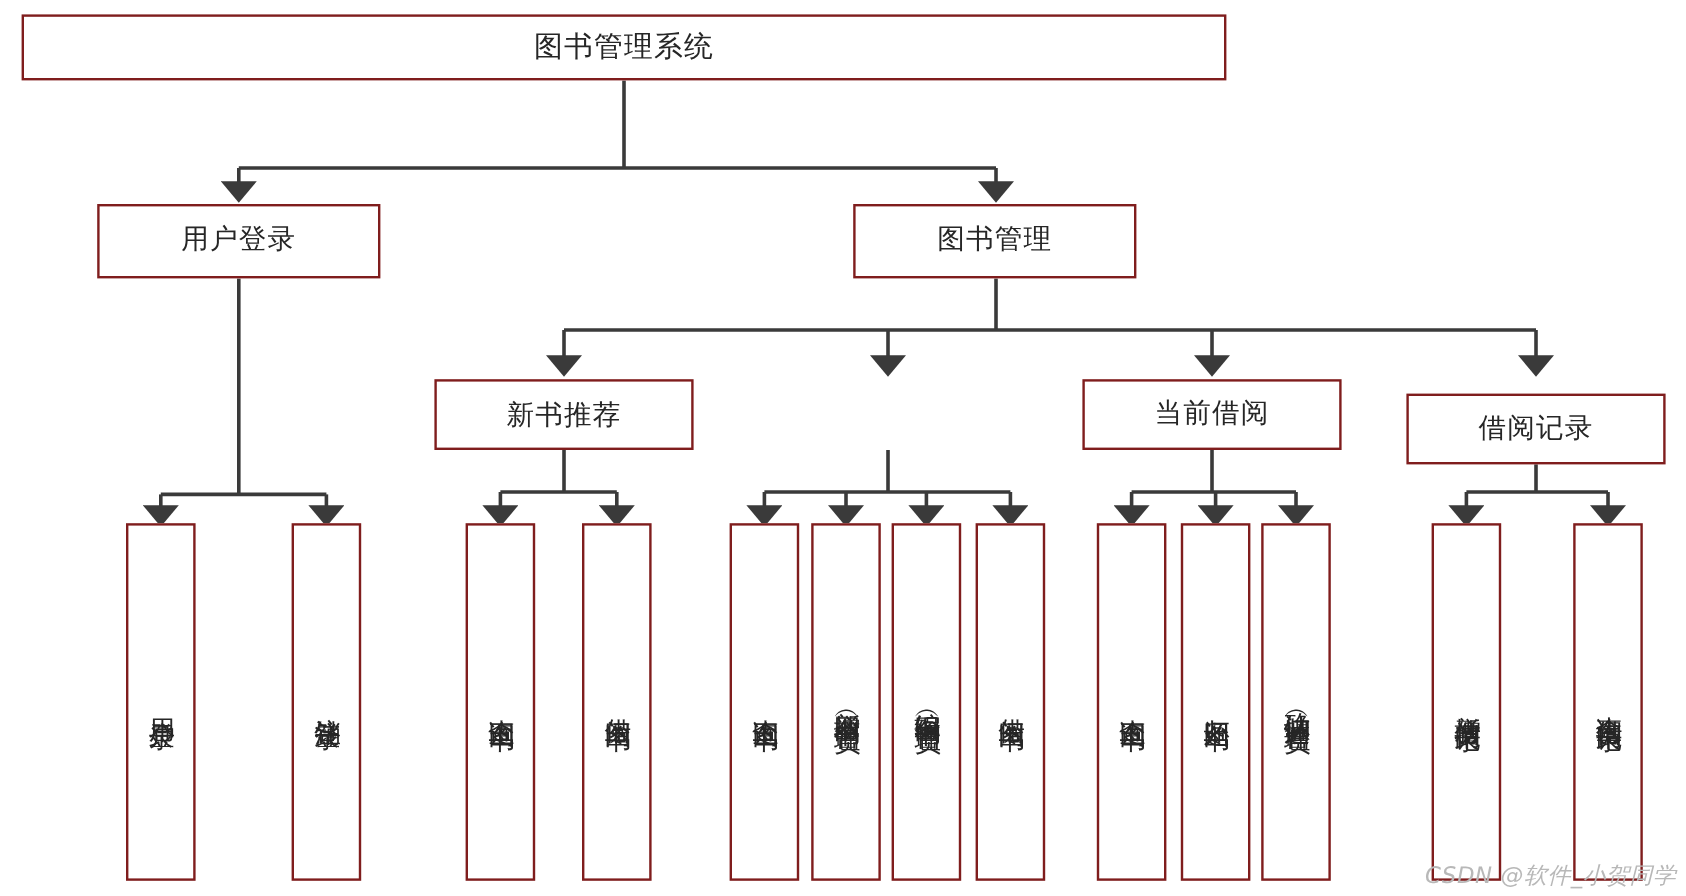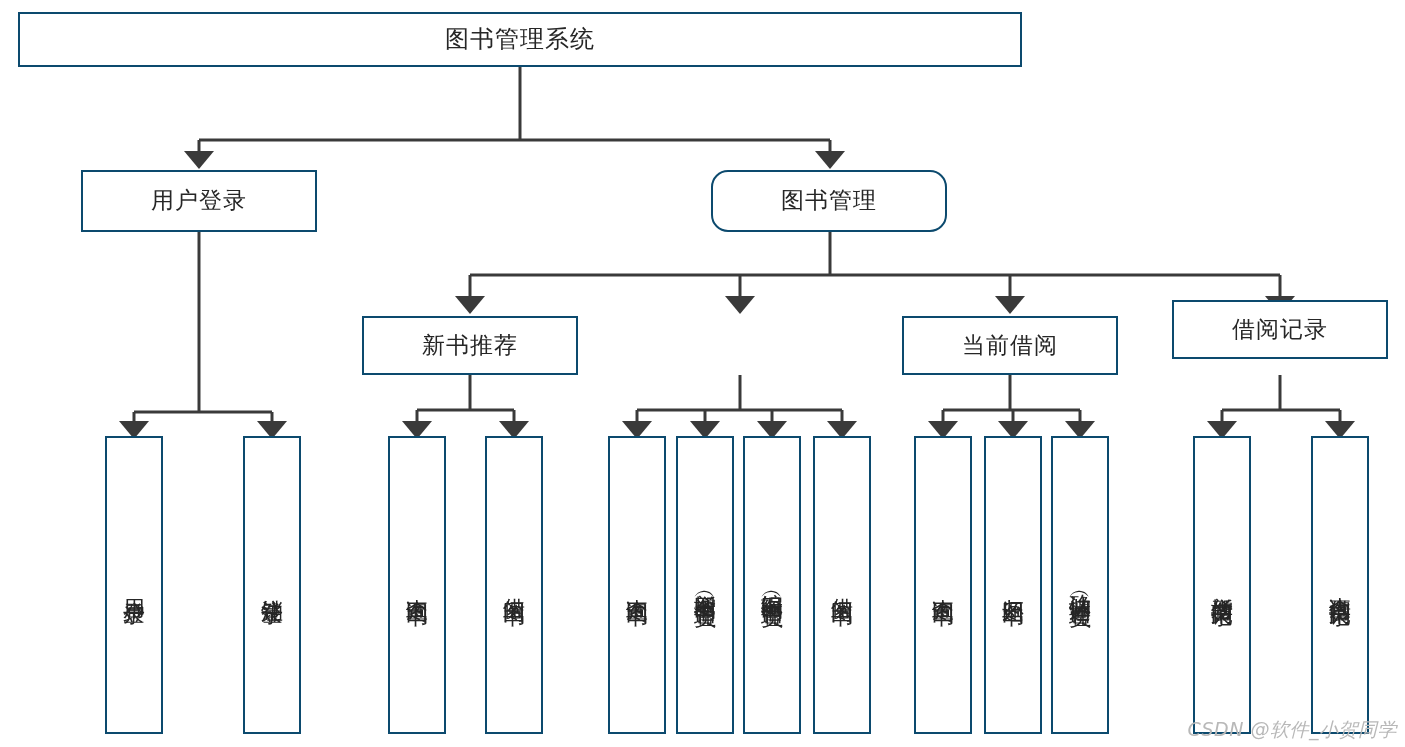--- a/index.html
+++ b/index.html
@@ -23,21 +23,21 @@
     left: 0;
     top: 0;
     width: 1405px;
     height: 747px;
     pointer-events: none;
   }
   .node {
     position: absolute;
     box-sizing: border-box;
     background: #ffffff;
-    border: 2px solid #0c4a6e;
+    border: 2px solid #7f1d1d;
     display: flex;
     align-items: center;
     justify-content: center;
     color: #262626;
     text-align: center;
   }
   .node.h {
     font-size: 23px;
     letter-spacing: 1px;
     line-height: 1.1;
@@ -122,25 +122,25 @@
       <path d="M1280,375 L1280,410"></path>
       <path d="M1222,410 L1340,410"></path>
       <path d="M1222,410 L1222,430" marker-end="url(#arrow)"></path>
       <path d="M1340,410 L1340,430" marker-end="url(#arrow)"></path>
     </g>
   </svg>
 
   <div class="node h root" style="left:18px; top:12px; width:1004px; height:55px;">图书管理系统</div>
 
   <div class="node h" style="left:81px; top:170px; width:236px; height:62px;">用户登录</div>
-  <div class="node h" style="left:711px; top:170px; width:236px; height:62px;border-radius:17px;">图书管理</div>
+  <div class="node h" style="left:711px; top:170px; width:236px; height:62px;">图书管理</div>
 
   <div class="node h" style="left:362px; top:316px; width:216px; height:59px;font-family:Liberation Serif, serif;">新书推荐</div>
   <div class="node h" style="left:902px; top:316px; width:216px; height:59px;text-align:center;">当前借阅</div>
-  <div class="node h" style="left:1172px; top:300px; width:216px; height:59px;">借阅记录</div>
+  <div class="node h" style="left:1172px; top:328px; width:216px; height:59px;">借阅记录</div>
 
   <div class="node v" style="left:105px; top:436px; width:58px; height:298px;">
     <span class="vlabel">用户登录</span>
   </div>
   <div class="node v" style="left:243px; top:436px; width:58px; height:298px;">
     <span class="vlabel">注销登录</span>
   </div>
 
   <div class="node v" style="left:388px; top:436px; width:58px; height:298px;">
     <span class="vlabel">查询图书</span>

